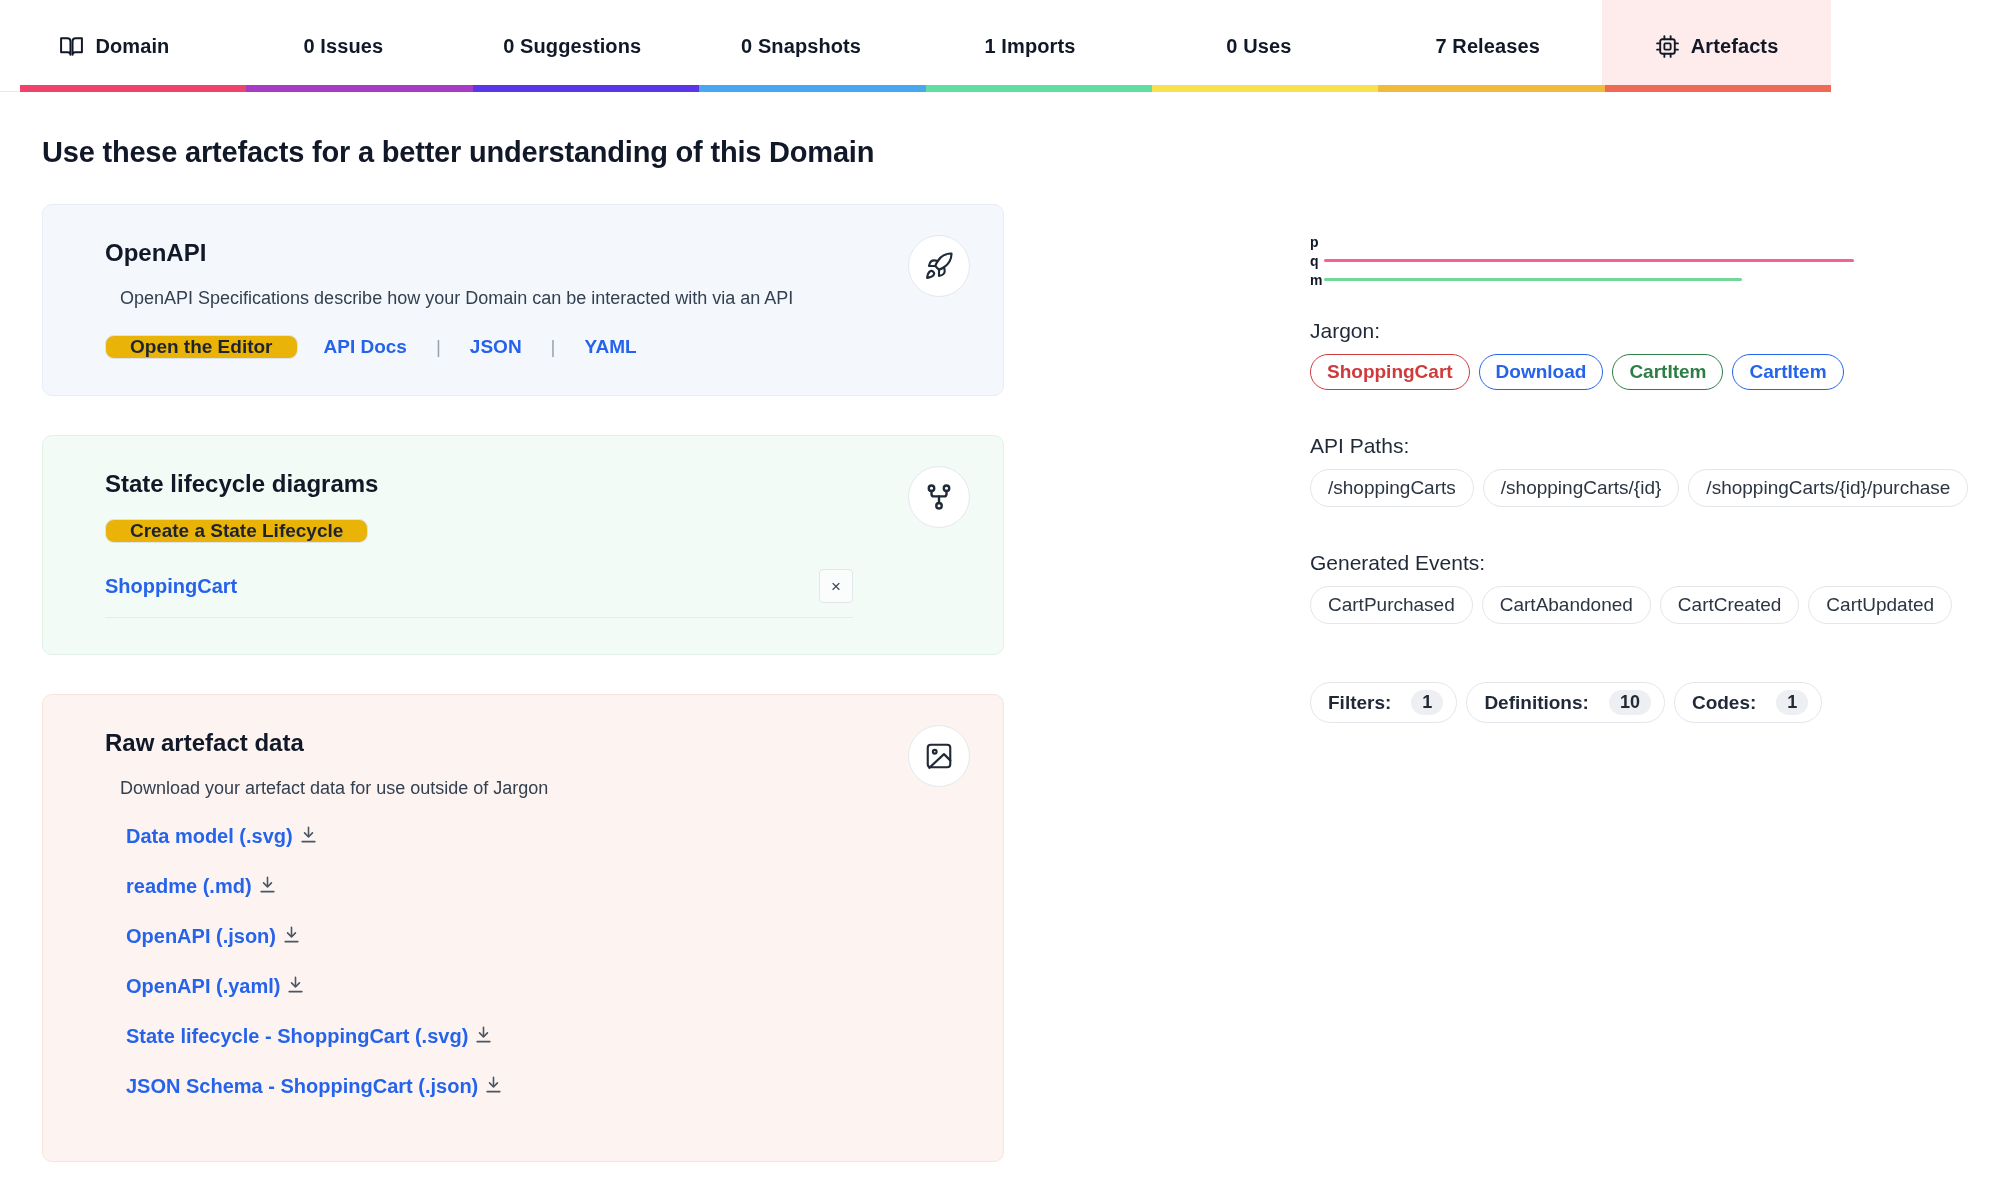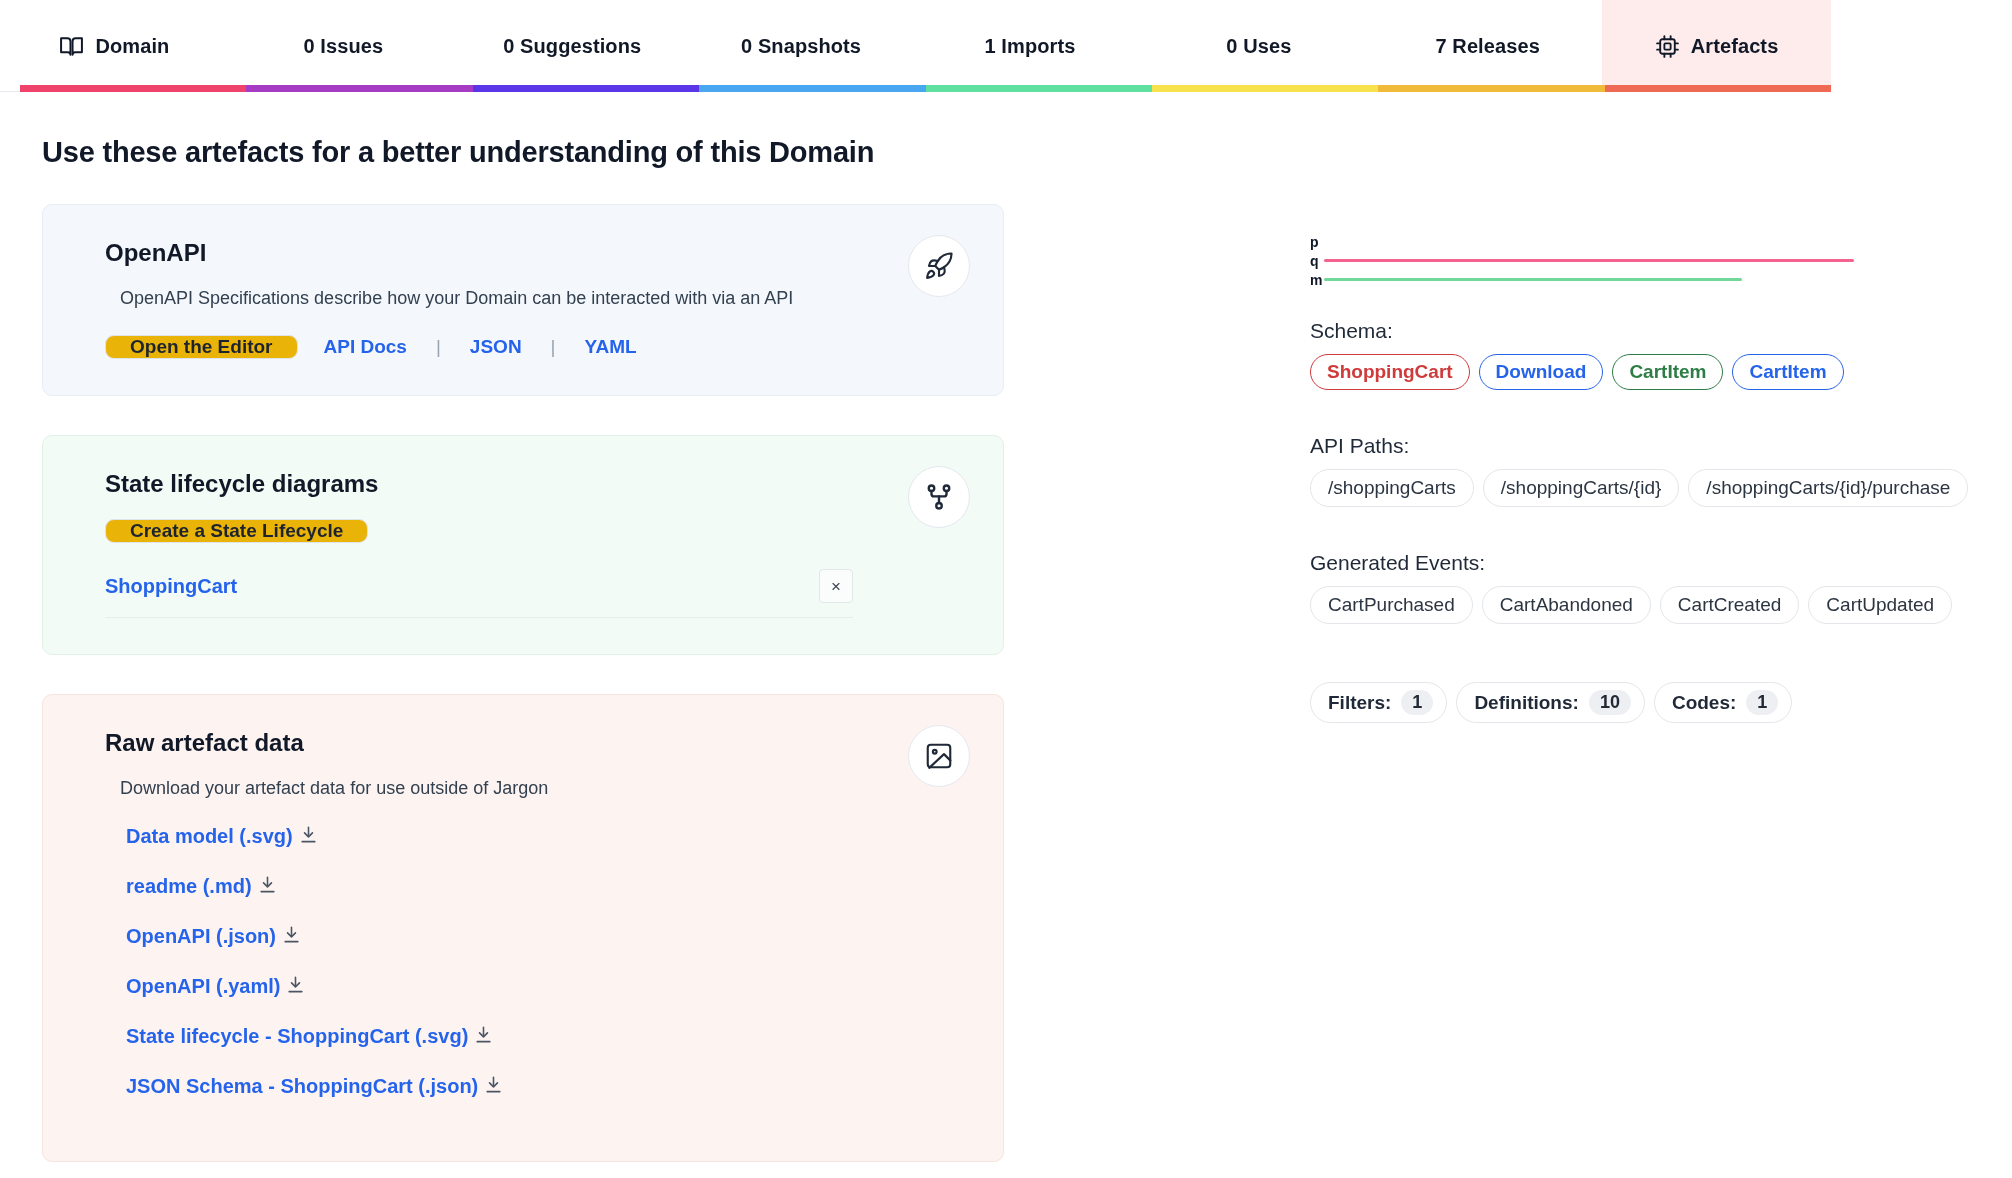--- a/index.html
+++ b/index.html
@@ -190,21 +190,21 @@
 
   .stat-chip {
     border-radius: 999px;
     border: 1px solid #e3e6ea;
     background: #ffffff;
     padding: 7px 13px 7px 17px;
     font-size: 19px;
     color: #1f2937;
     display: inline-flex;
     align-items: center;
-    gap: 10px;
+    gap: 20px;
     cursor: pointer;
     font-weight: 600;
   }
   .stat-pill {
     background: #edeff2;
     border-radius: 999px;
     padding: 2px 11px;
     font-size: 18px;
     font-weight: 600;
     color: #222a35;
@@ -397,21 +397,21 @@
       <div class="mc-row">
         <span class="mc-label">q</span>
         <span class="mc-line" style="width:530px;background:#f4628f;"></span>
       </div>
       <div class="mc-row">
         <span class="mc-label">m</span>
         <span class="mc-line" style="width:418px;background:#72d89a;"></span>
       </div>
     </div>
 
-    <div class="rp-heading">Schema:</div>
+    <div class="rp-heading">Jargon:</div>
     <div class="chip-row">
       <span class="chip" style="color:#cf3a3a;border-color:#cf3a3a;">ShoppingCart</span>
       <span class="chip" style="color:#2563eb;border-color:#2563eb;">Download</span>
       <span class="chip" style="color:#2e7d46;border-color:#2e7d46;">CartItem</span>
       <span class="chip" style="color:#2563eb;border-color:#2563eb;">CartItem</span>
     </div>
 
     <div class="block-gap"></div>
 
     <div class="rp-heading">API Paths:</div>

